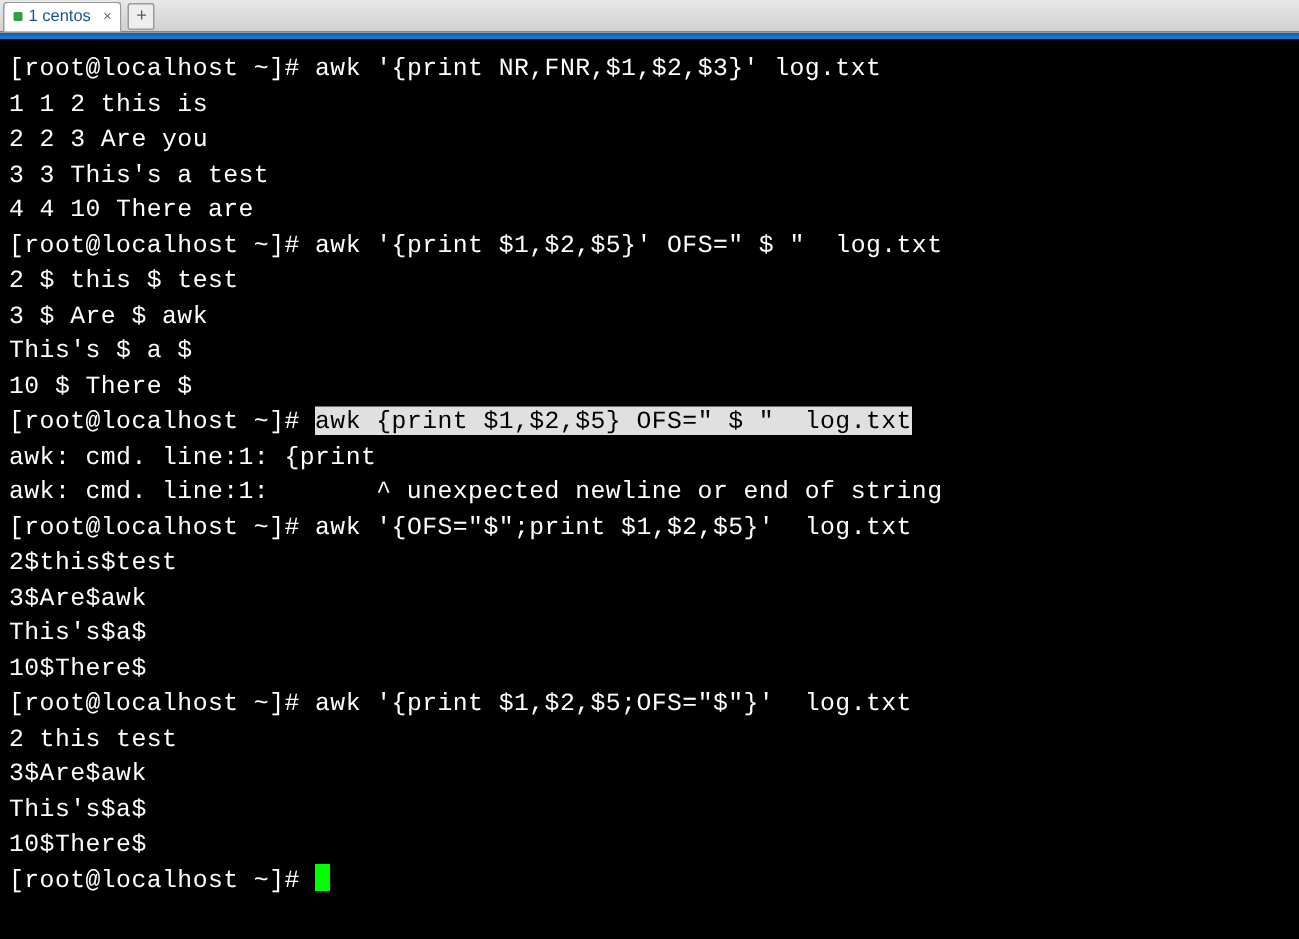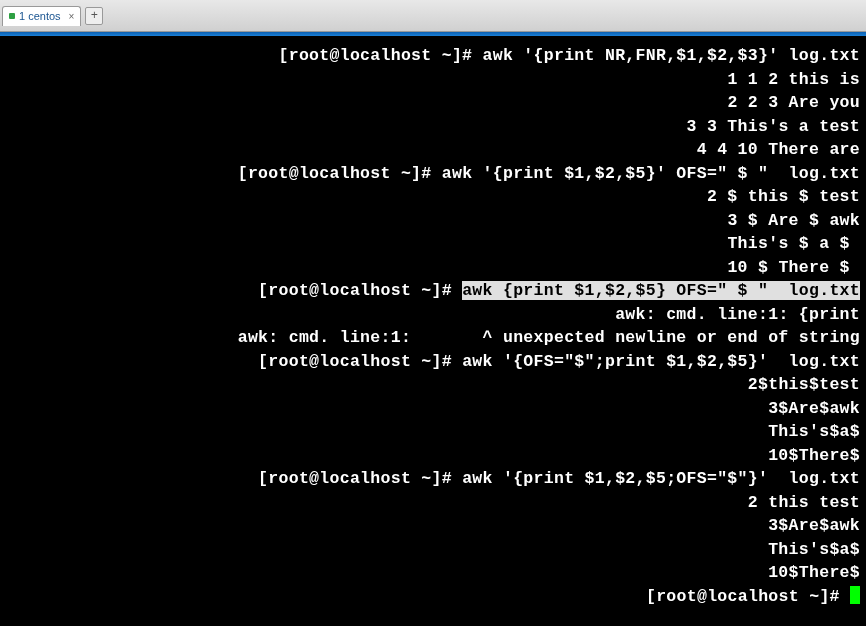--- a/index.html
+++ b/index.html
@@ -5,21 +5,21 @@
     * { margin: 0; padding: 0; box-sizing: border-box; }
     body {
       width: 866px;
       height: 626px;
       font-family: "Consolas", "Courier New", monospace;
       background: #000;
       overflow: hidden;
     }
     .tab-bar {
       background: linear-gradient(to bottom, #e8e8e8, #d0d0d0);
-      height: 32px;
+      height: 22px;
       display: flex;
       align-items: center;
       border-bottom: 1px solid #999;
     }
     .tab {
       background: #fff;
       border: 1px solid #999;
       border-bottom: none;
       height: 20px;
       display: flex;
@@ -58,26 +58,25 @@
       border-radius: 2px;
     }
     .sep-line {
       height: 4px;
       background: linear-gradient(to bottom, #0b5fb0, #1a7fd6);
     }
     .terminal {
       background: #000;
       color: #fff;
       font-size: 16.5px;
-      font-weight: bold;
+      font-weight: normal;
       padding: 8px 6px 0 6px;
       line-height: 23.5px;
       white-space: pre;
       letter-spacing: 0.3px;
-      text-align: right;
     }
     .prompt { color: #fff; }
     .hl {
       background: #e0e0e0;
       color: #000;
     }
     .cursor {
       display: inline-block;
       width: 10px;
       height: 18px;

